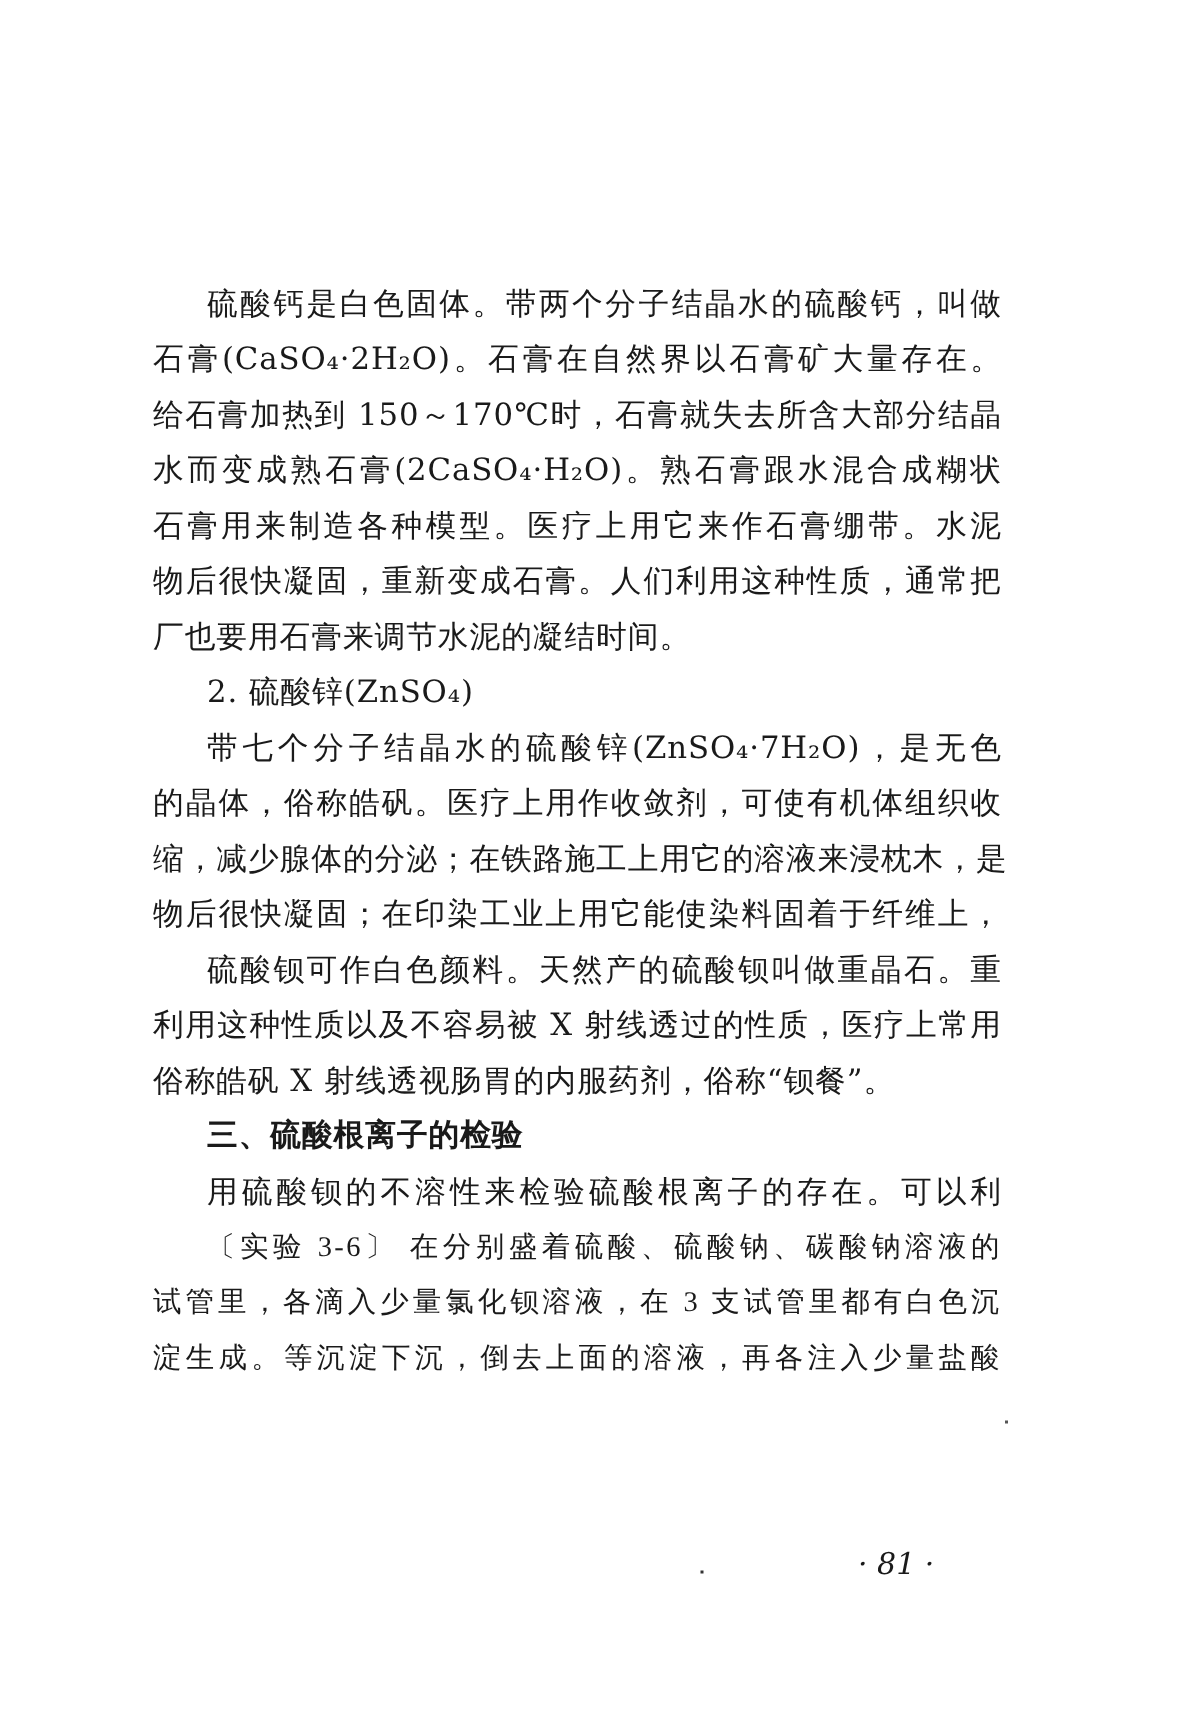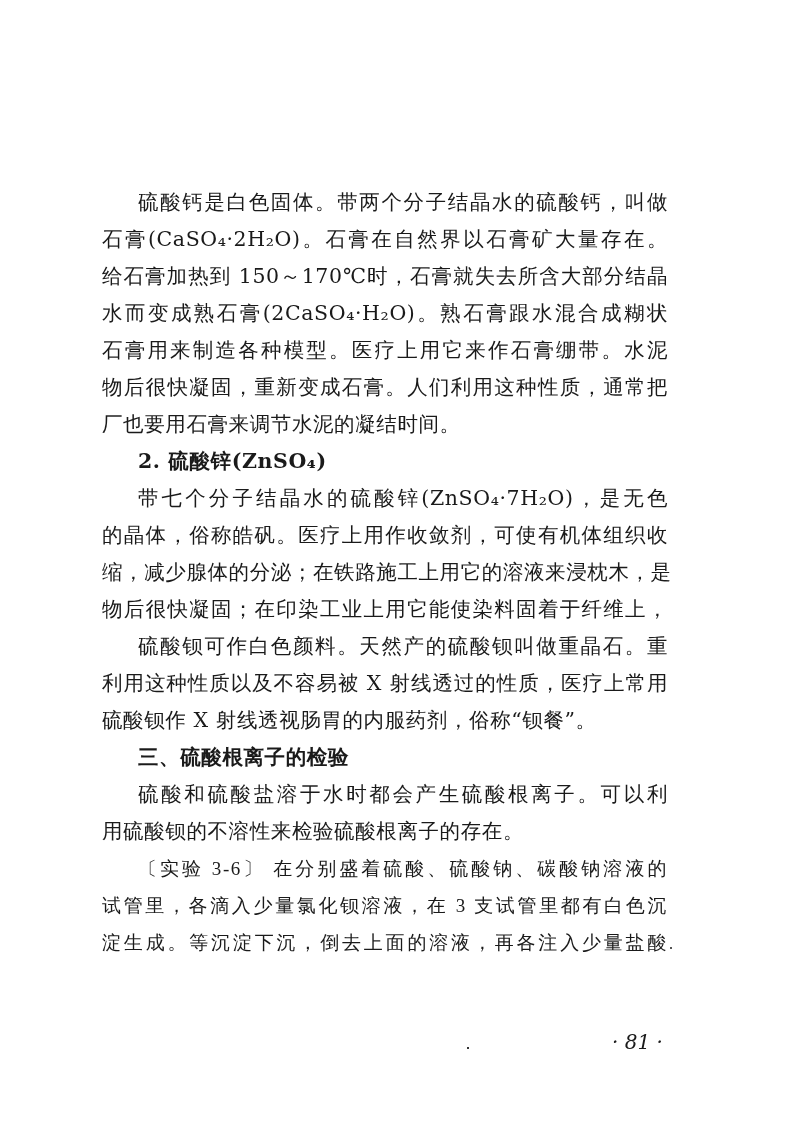--- a/index.html
+++ b/index.html
@@ -28,30 +28,29 @@
     text-align-last: justify;
   }
   .line.last { text-align-last: left; }
   .indent { padding-left: 36px; }
   .heading {
     font-family: Liberation Serif, serif;
     font-weight: bold;
     padding-left: 36px;
     text-align-last: left;
   }
-  .sub { padding-left: 36px; text-align-last: left; font-weight: bold; }
+  .sub { padding-left: 36px; text-align-last: left; }
   .exp { font-size: 19px; letter-spacing: 1.6px; font-family: Liberation Serif, serif; }
   .page-number {
     position: absolute;
     left: 572px;
     top: 1030px;
     font-size: 20px;
     font-style: italic;
     font-family: "DejaVu Serif", serif;
-    margin-left: 40px;
   }
   .dot-mark {
     position: absolute;
     left: 467px; top: 1047px;
     width: 2px; height: 2px; background: #333;
   }
   .dot-mark2 {
     position: absolute;
     left: 670px; top: 947px;
     width: 2px; height: 2px; background: #555;
@@ -70,25 +69,24 @@
   <div class="line last">厂也要用石膏来调节水泥的凝结时间。</div>
 
   <div class="line sub">2. 硫酸锌(ZnSO₄)</div>
   <div class="line indent">带七个分子结晶水的硫酸锌(ZnSO₄·7H₂O)，是无色</div>
   <div class="line">的晶体，俗称皓矾。医疗上用作收敛剂，可使有机体组织收</div>
   <div class="line">缩，减少腺体的分泌；在铁路施工上用它的溶液来浸枕木，是</div>
   <div class="line">物后很快凝固；在印染工业上用它能使染料固着于纤维上，</div>
 
   <div class="line indent">硫酸钡可作白色颜料。天然产的硫酸钡叫做重晶石。重</div>
   <div class="line">利用这种性质以及不容易被 X 射线透过的性质，医疗上常用</div>
-  <div class="line last">硫酸钡作 X 射线透视肠胃的内服药剂，俗称“钡餐”。</div>
+  <div class="line last">俗称皓矾 X 射线透视肠胃的内服药剂，俗称“钡餐”。</div>
 
   <div class="line heading">三、硫酸根离子的检验</div>
-  <div class="line indent">硫酸和硫酸盐溶于水时都会产生硫酸根离子。可以利</div>
-  <div class="line last">用硫酸钡的不溶性来检验硫酸根离子的存在。</div>
+  <div class="line indent">用硫酸钡的不溶性来检验硫酸根离子的存在。可以利</div>
 
   <div class="line indent exp">〔实验 3-6〕  在分别盛着硫酸、硫酸钠、碳酸钠溶液的</div>
   <div class="line exp">试管里，各滴入少量氯化钡溶液，在 3 支试管里都有白色沉</div>
   <div class="line exp">淀生成。等沉淀下沉，倒去上面的溶液，再各注入少量盐酸</div>
 </div>
 
 <div class="dot-mark2"></div>
 <div class="dot-mark"></div>
 <div class="page-number">· 81 ·</div>
 

